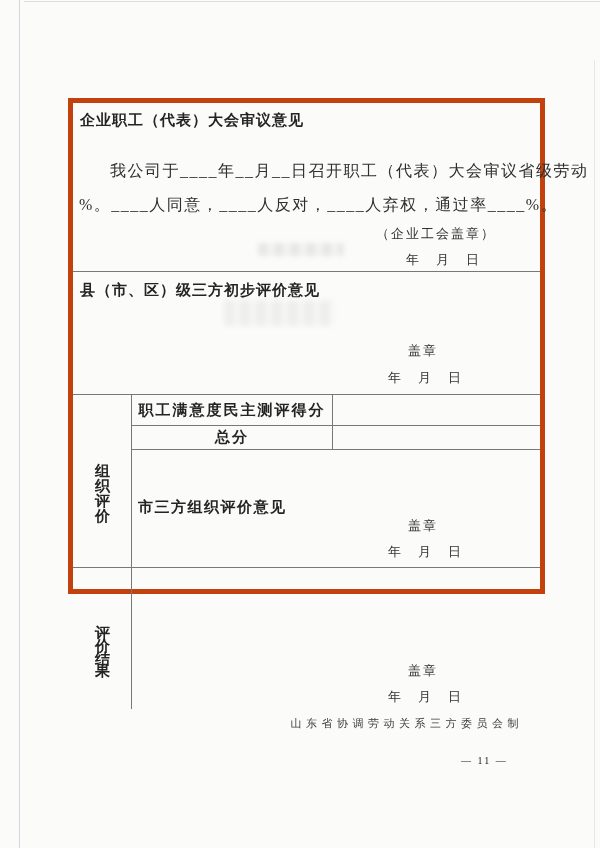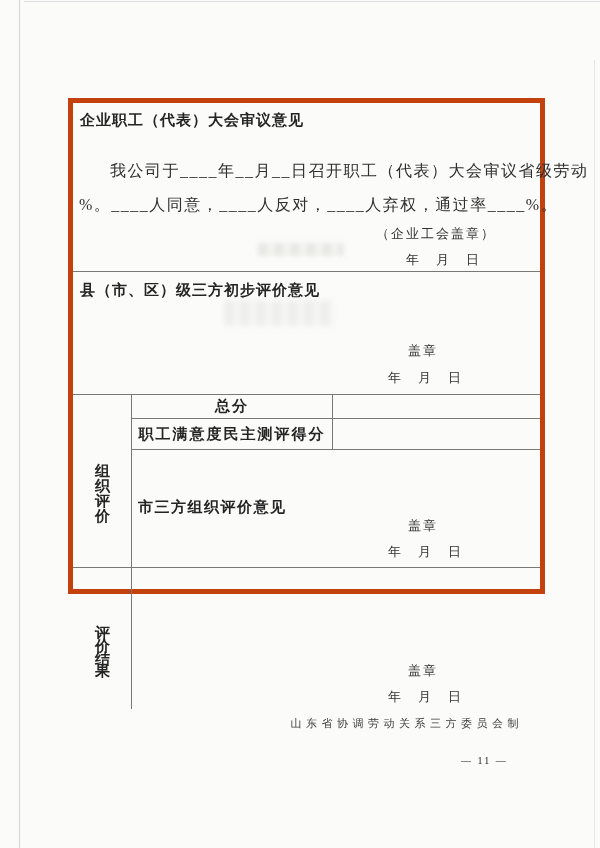--- a/index.html
+++ b/index.html
@@ -118,29 +118,29 @@
     <div class="hdr s2-title">县（市、区）级三方初步评价意见</div>
     <div class="kai seal-pos s2-seal">盖章</div>
     <div class="kai date-pos s2-date">年　月　日</div>
   </div>
 
   <div class="sect sect-3">
     <div class="vcol">
       <span class="vtext vtext-org">组织评价</span>
     </div>
     <div class="s3-right">
+      <div class="score-row score-row-a">
+        <div class="score-label">
+          <span class="hdr">职工满意度民主测评得分</span>
+        </div>
+        <div class="score-value"></div>
+      </div>
       <div class="score-row score-row-b">
         <div class="score-label">
           <span class="hdr">总分</span>
-        </div>
-        <div class="score-value"></div>
-      </div>
-      <div class="score-row score-row-a">
-        <div class="score-label">
-          <span class="hdr">职工满意度民主测评得分</span>
         </div>
         <div class="score-value"></div>
       </div>
       <div class="opinion-area">
         <div class="hdr op-title">市三方组织评价意见</div>
         <div class="kai seal-pos s3-seal">盖章</div>
         <div class="kai date-pos s3-date">年　月　日</div>
       </div>
     </div>
   </div>

